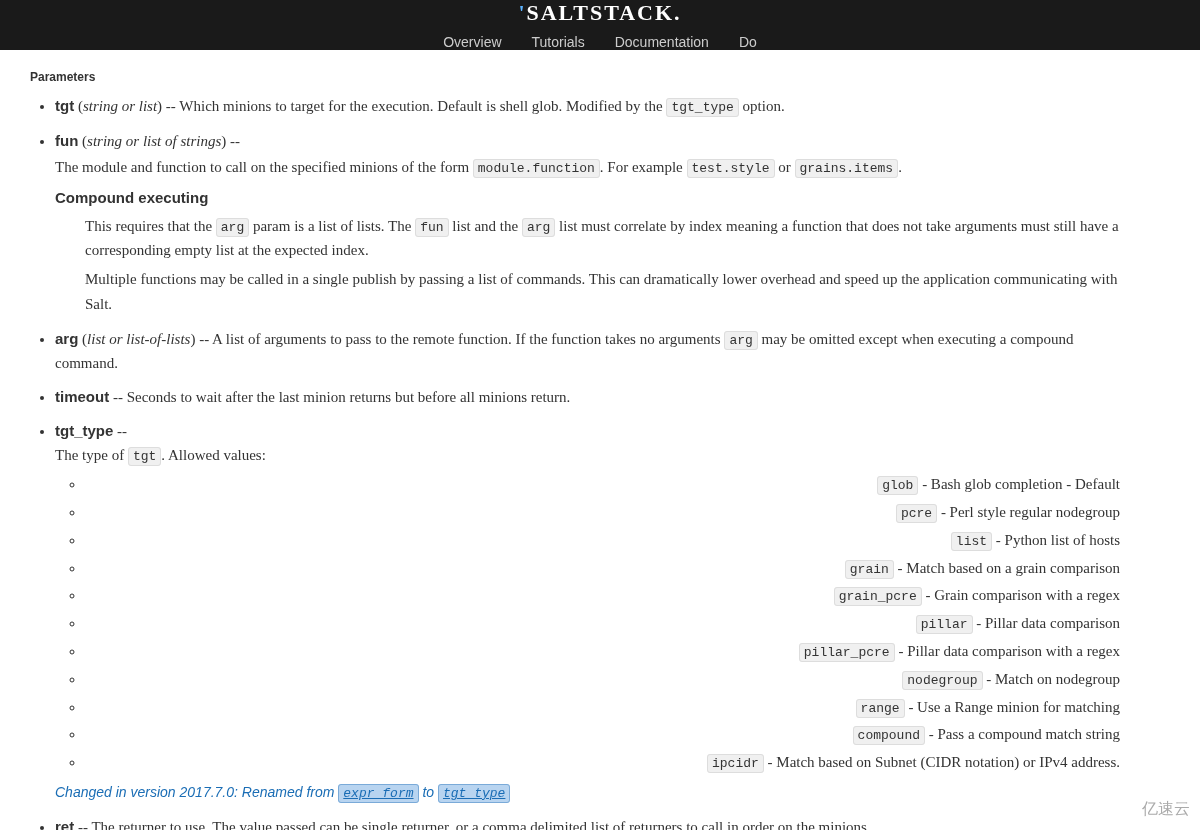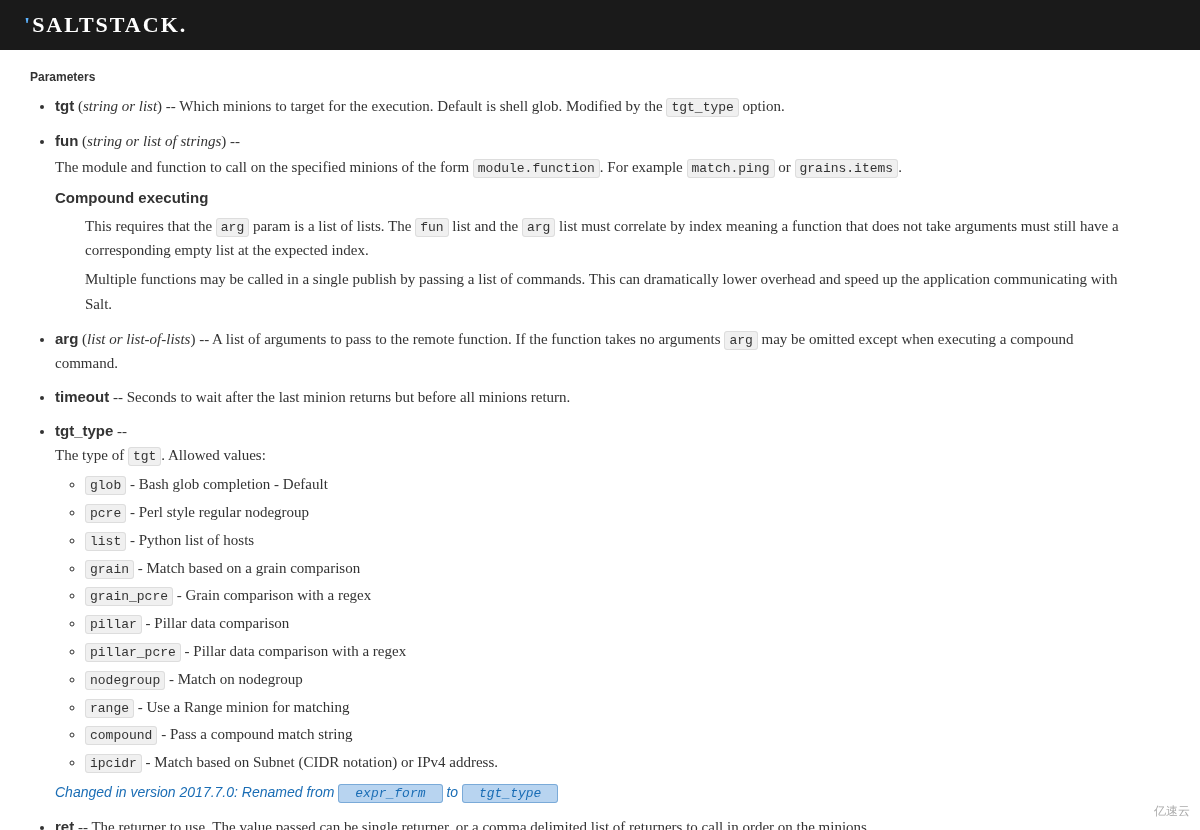--- a/index.html
+++ b/index.html
@@ -8,22 +8,23 @@
       font-size: 15px;
       color: #333;
       background: #fff;
     }
     
     nav {
       background: #1a1a1a;
       height: 50px;
       display: flex;
       align-items: center;
-      padding: 0 24px;
+      padding: 0 30px;
       justify-content: space-between;
+      flex-direction: column;
     }
     .nav-logo {
       color: #fff;
       font-size: 22px;
       font-weight: bold;
       letter-spacing: 2px;
     }
     .nav-logo span { color: #5cb3ff; }
     .nav-links {
       display: flex;
@@ -77,55 +78,63 @@
       margin-bottom: 4px;
     }
     .compound-body {
       line-height: 1.65;
       margin-bottom: 4px;
     }
     .sub-list {
       list-style: circle;
       padding-left: 30px;
       margin-top: 4px;
+      text-align: right;
     }
     .sub-list li {
       margin-bottom: 3px;
       line-height: 1.6;
     }
     .changed-version {
       color: #1a6db5;
       font-style: italic;
       margin-top: 6px;
       font-family: Arial, sans-serif;
       font-size: 14px;
     }
     .highlight-blue {
       background: #b8d4f0;
       border: 1px solid #7aaad8;
       border-radius: 3px;
-      padding: 1px 16px;
+      padding: 1px 4px;
       font-family: 'Courier New', monospace;
       font-size: 13px;
+      text-decoration: underline;
     }
     .watermark {
       position: fixed;
       bottom: 10px;
       right: 10px;
-      font-size: 12px;
+      font-size: 16px;
       color: #aaa;
       font-family: Arial, sans-serif;
     }
   </style>
 </head>
 <body>
 
 <nav>
   <div class="nav-logo">
     <span>'</span>SALTSTACK.
+  </div>
+  <div class="nav-links">
+    <a>Overview</a>
+    <a>Tutorials</a>
+    <a>Documentation</a>
+    <a>Do</a>
   </div>
 </nav>
 
 <div class="content">
 
   <div class="section-title">Parameters</div>
 
   <ul class="params">
 
     <li>
@@ -133,21 +142,21 @@
       <span> (<span class="param-italic">string or list</span>)</span>
       <span> -- Which minions to target for the execution. Default is shell glob. Modified by the </span>
       <code>tgt_type</code>
       <span> option.</span>
     </li>
 
     <li>
       <span class="param-name">fun</span>
       <span> (<span class="param-italic">string or list of strings</span>) --</span>
       <div style="margin-top:2px;">
-        The module and function to call on the specified minions of the form <code>module.function</code>. For example <code>match.ping</code> or <code>grains.items</code>.
+        The module and function to call on the specified minions of the form <code>module.function</code>. For example <code>test.style</code> or <code>grains.items</code>.
       </div>
       <div class="compound-title">Compound executing</div>
       <div class="compound-body" style="padding-left:30px;">
         This requires that the <code>arg</code> param is a list of lists. The <code>fun</code> list and the <code>arg</code> list must correlate by index meaning a function that does not take arguments must still have a corresponding empty list at the expected index.
       </div>
       <div class="compound-body" style="padding-left:30px;">
         Multiple functions may be called in a single publish by passing a list of commands. This can dramatically lower overhead and speed up the application communicating with Salt.
       </div>
     </li>
 

